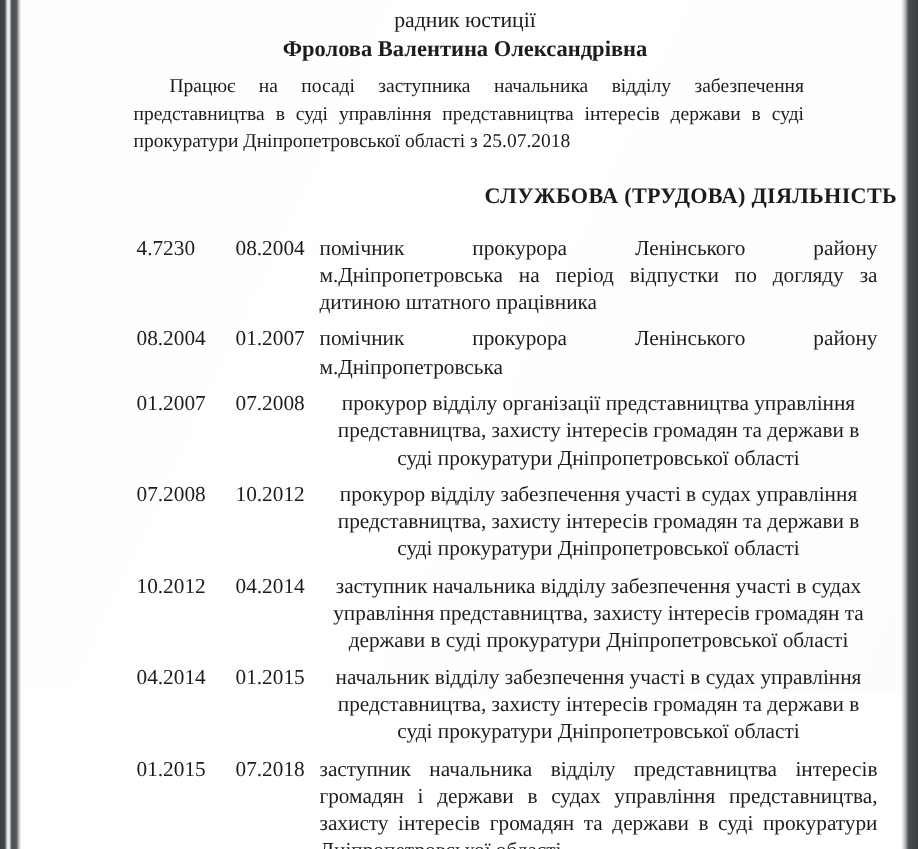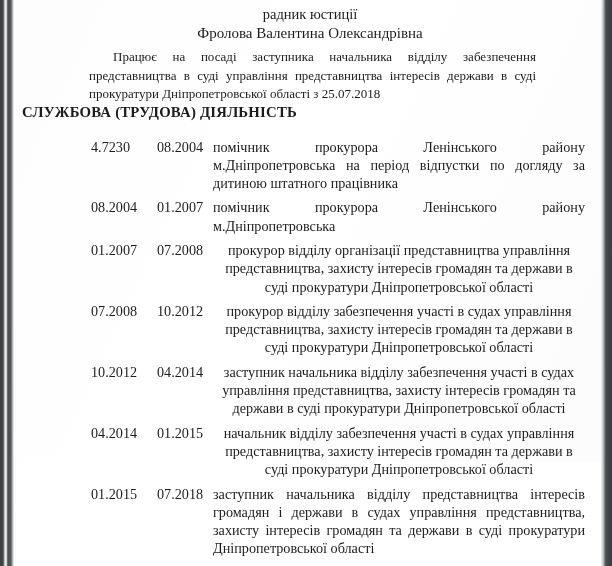--- a/index.html
+++ b/index.html
@@ -70,41 +70,42 @@
     text-align: center;
     font-size: 14.5px;
     line-height: 18px;
   }
 
   .subtitle-role {
     margin-top: 5px;
   }
 
   .person-name {
-    font-weight: normal;
+    font-weight: bold;
     font-size: 15px;
     line-height: 19px;
     margin-top: 1px;
   }
 
   .intro-paragraph {
     margin: 5px 62px 0 67px;
     text-align: justify;
     text-align-last: left;
     font-size: 13px;
     line-height: 18.5px;
     text-indent: 24px;
     hyphens: none;
   }
 
   .section-heading {
-    text-align: left;
+    text-align: right;
     font-weight: bold;
     font-size: 14.8px;
     letter-spacing: 0.2px;
+    margin-top: 19px;
   }
 
   
   .activity-table {
     margin-top: 17px;
     margin-left: 69px;
     margin-right: 17px;
     border-collapse: collapse;
     width: 494px;
     table-layout: fixed;

